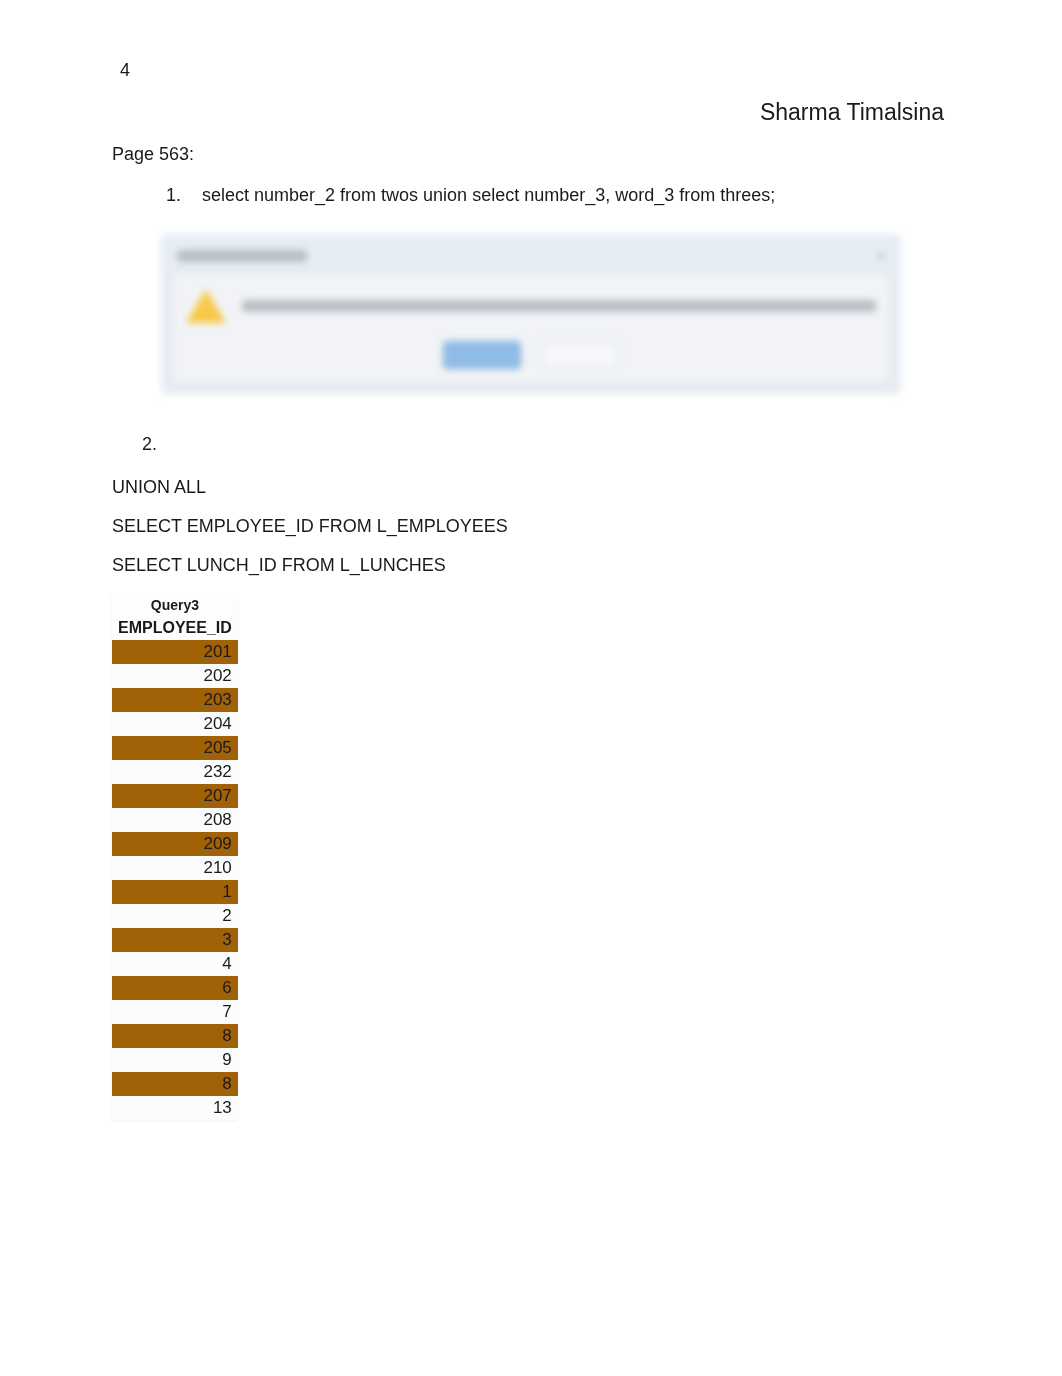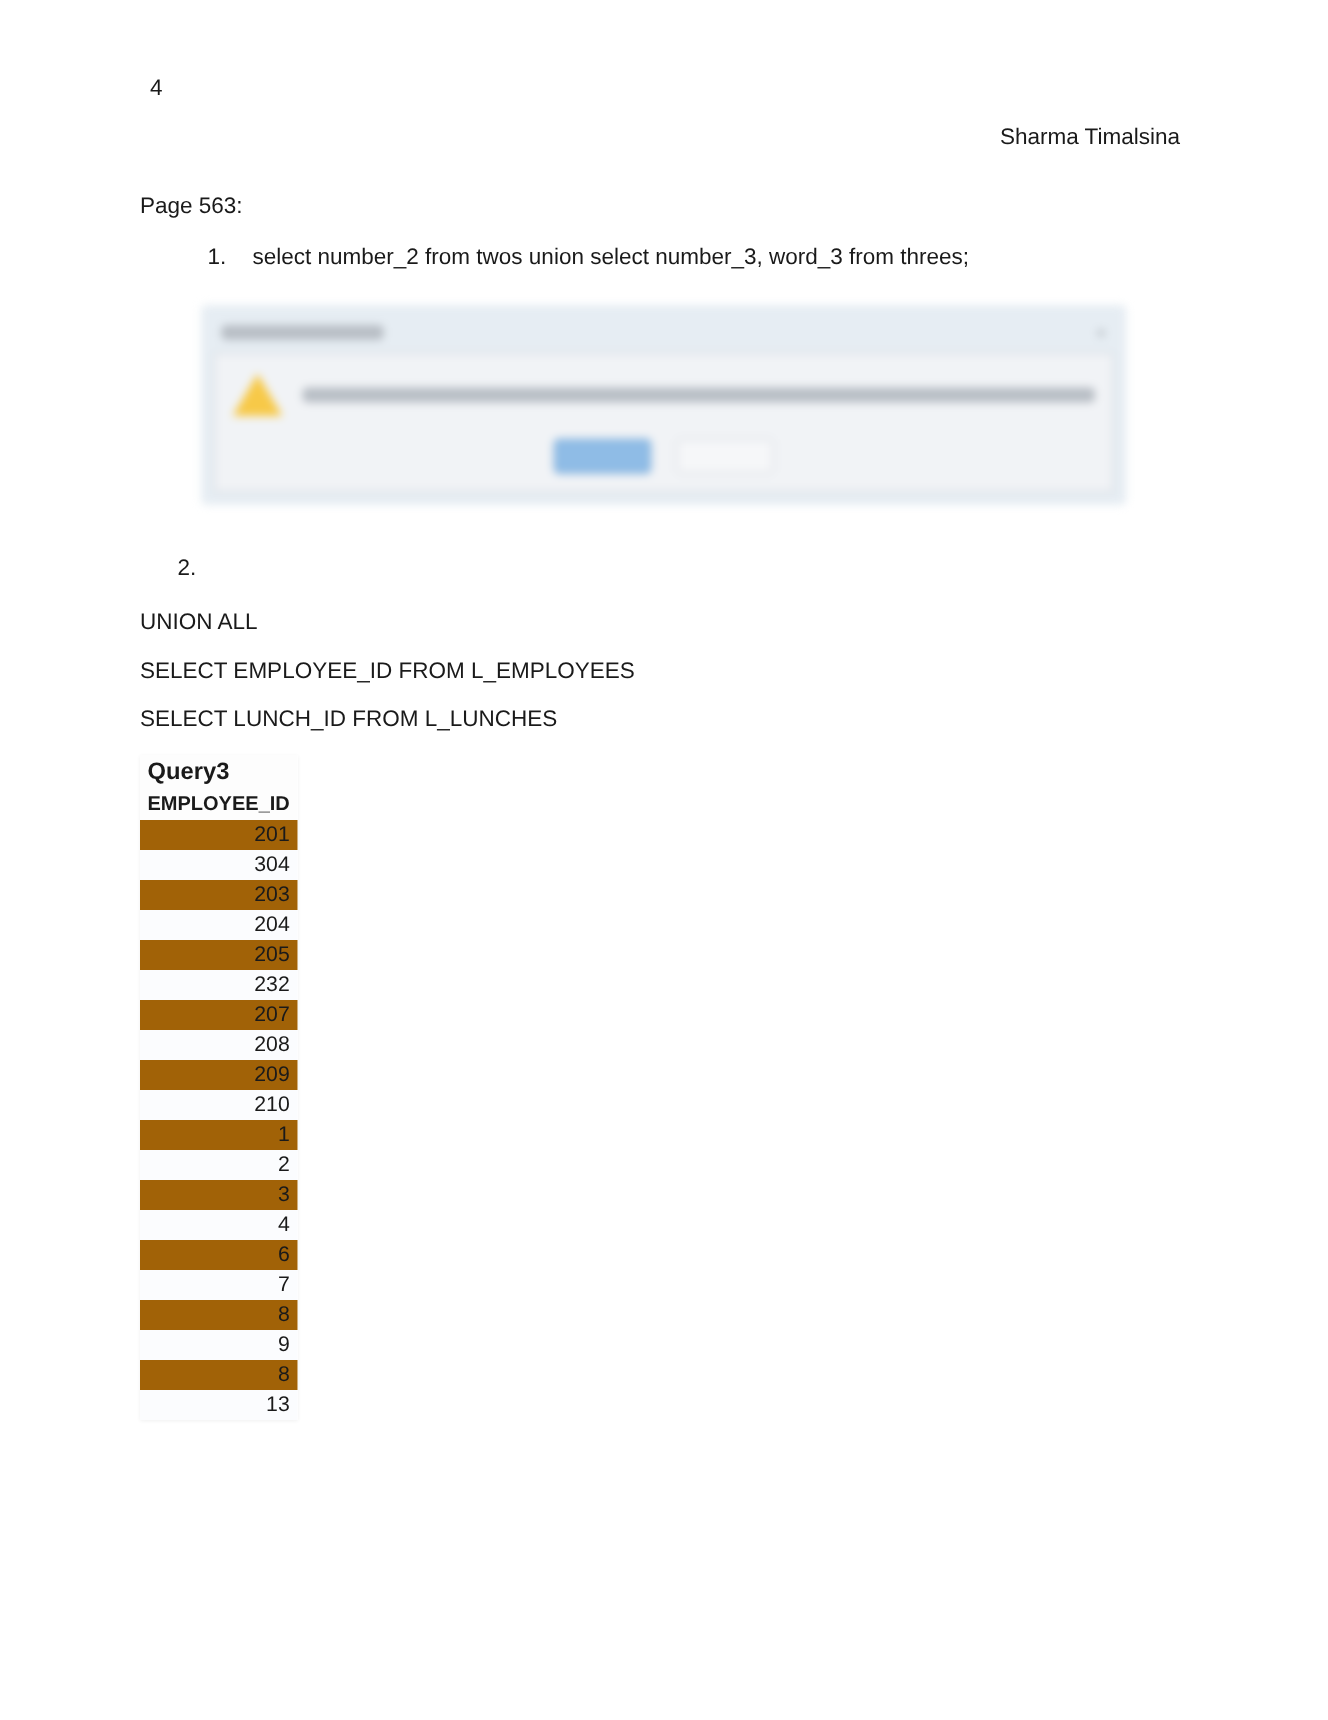--- a/index.html
+++ b/index.html
@@ -15,23 +15,23 @@
     padding: 60px 112px 40px 112px;
   }
   .page-num {
     font-size: 18px;
     font-weight: 400;
     margin-bottom: 18px;
     margin-left: 8px;
   }
   .author {
     text-align: right;
-    font-size: 18px;
+    font-size: 23px;
     font-weight: 400;
-    margin-bottom: 34px;
+    margin-bottom: 18px;
     padding-right: 6px;
   }
   .page-label {
     font-size: 18px;
     margin-bottom: 20px;
   }
   .ol-item {
     font-size: 18px;
     margin-left: 54px;
     margin-bottom: 28px;
@@ -124,23 +124,23 @@
     margin-bottom: 18px;
   }
   .result-table {
     border-collapse: collapse;
     width: 90px;
     margin-top: 6px;
     box-shadow: 0 1px 3px rgba(0,0,0,0.06);
   }
   .result-table th {
     font-weight: 700;
-    font-size: 19px;
+    font-size: 14px;
     padding: 3px 6px;
-    text-align: left;
+    text-align: center;
     background: #fdfdfd;
   }
   .result-table th.col {
     text-align: center;
     font-size: 16px;
   }
   .result-table td {
     font-size: 17px;
     padding: 2px 6px 2px 6px;
     text-align: right;
@@ -195,21 +195,21 @@
         </tr>
       <tr>
           <th class="col">EMPLOYEE_ID</th>
         </tr>
     </thead>
     <tbody id="tbody">
         <tr>
           <td>201</td>
         </tr>
         <tr>
-          <td>304</td>
+          <td>202</td>
         </tr>
         <tr>
           <td>203</td>
         </tr>
         <tr>
           <td>204</td>
         </tr>
         <tr>
           <td>205</td>
         </tr>

